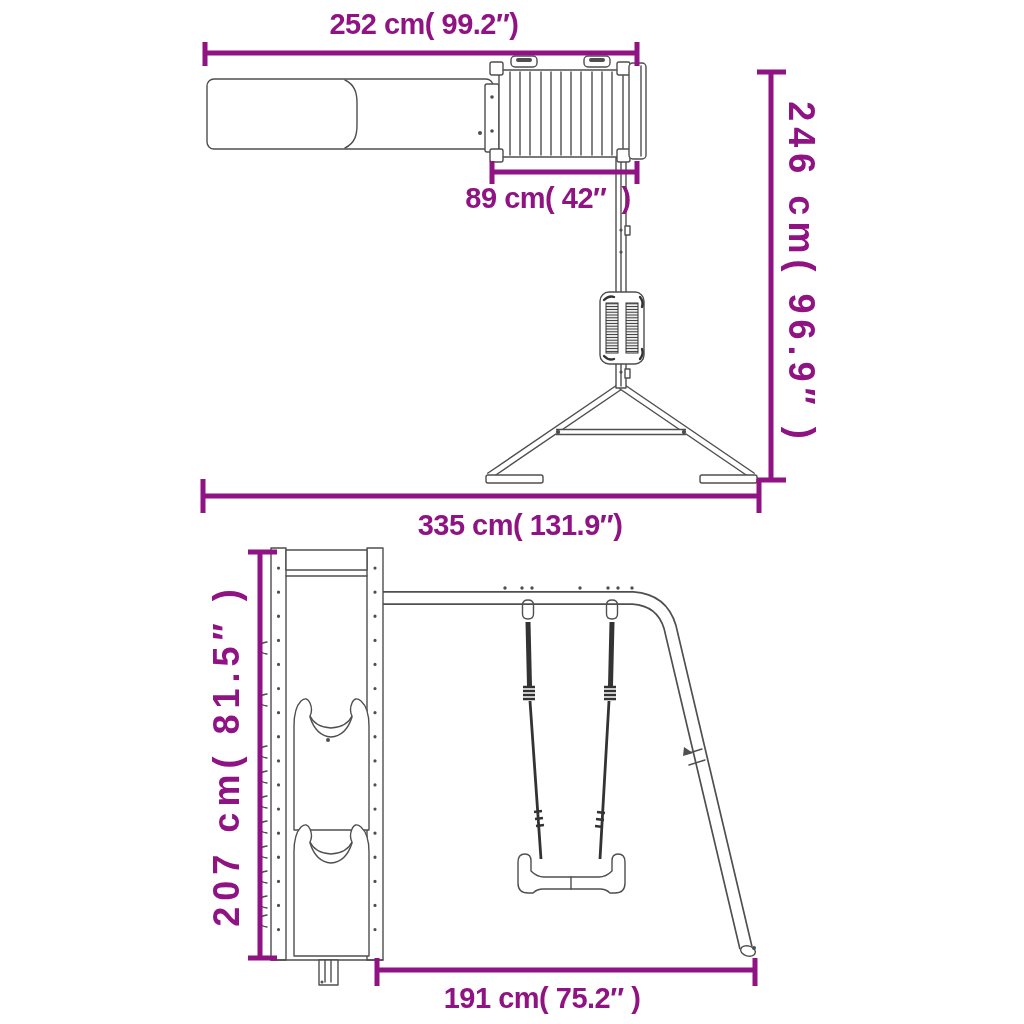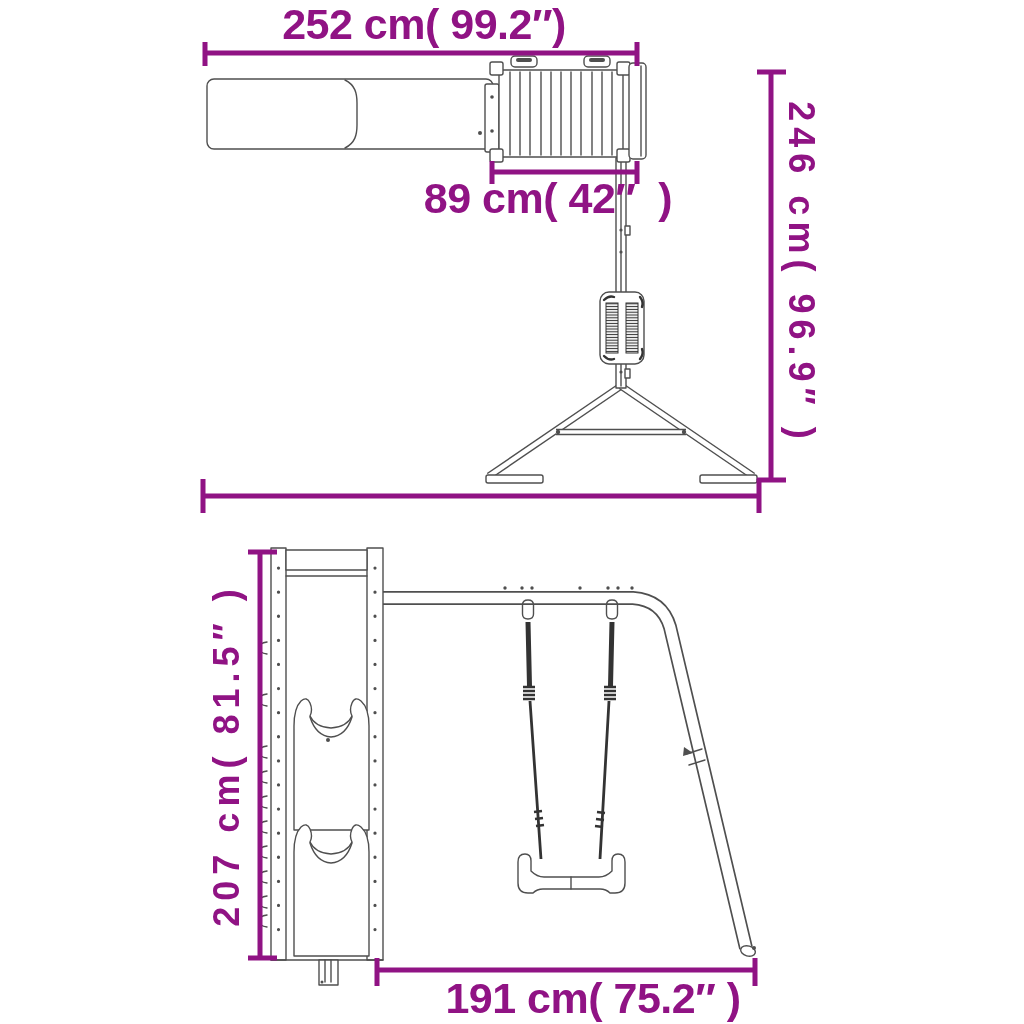--- a/index.html
+++ b/index.html
@@ -15,21 +15,21 @@
     background:var(--bg);
     font-family:"Liberation Sans",sans-serif;
     overflow:hidden;
   }
   .canvas svg{position:absolute;left:0;top:0;}
   .dim-label{
     position:absolute;
     transform:translate(-50%,-50%);
     color:var(--accent);
     font-weight:bold;
-    font-size:43px;
+    font-size:29px;
     letter-spacing:-0.5px;
     line-height:1;
     white-space:pre;
   }
   .vert-cw{transform:translate(-50%,-50%) rotate(90deg);letter-spacing:6px;font-size:36px;}
   .vert-ccw{transform:translate(-50%,-50%) rotate(-90deg);letter-spacing:6px;font-size:36px;}
 
   
   .ln{stroke:var(--ink);stroke-width:1.4;fill:none;stroke-linecap:round;stroke-linejoin:round;}
   .fw{fill:#fff;stroke:var(--ink);stroke-width:1.4;stroke-linejoin:round;}
@@ -190,17 +190,18 @@
       <path d="M377,970 H755 M377,958 V986 M755,958 V986"></path>
     </g>
   </svg>
 
   <div class="dim-label" style="left:424px;top:24px">252 cm( 99.2″)</div>
 
   <div class="dim-label" style="left:548px;top:198px">89 cm( 42″  )</div>
 
   <div class="dim-label vert-cw" style="left:801px;top:273px">246 cm( 96.9″ )</div>
 
+  <div class="dim-label" style="left:520px;top:525px">335 cm( 131.9″)</div>
 
   <div class="dim-label vert-ccw" style="left:227px;top:755px">207 cm( 81.5″ )</div>
 
-  <div class="dim-label" style="left:593px;top:998px">191 cm( 75.2″ )</div>
+  <div class="dim-label" style="left:542px;top:998px">191 cm( 75.2″ )</div>
 </div>
 
 </body></html>

